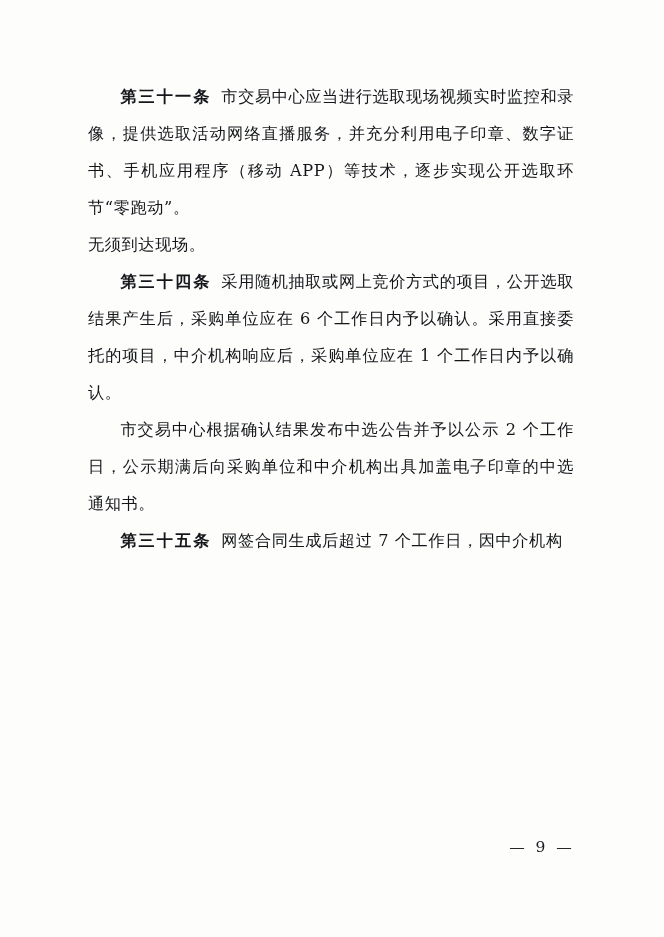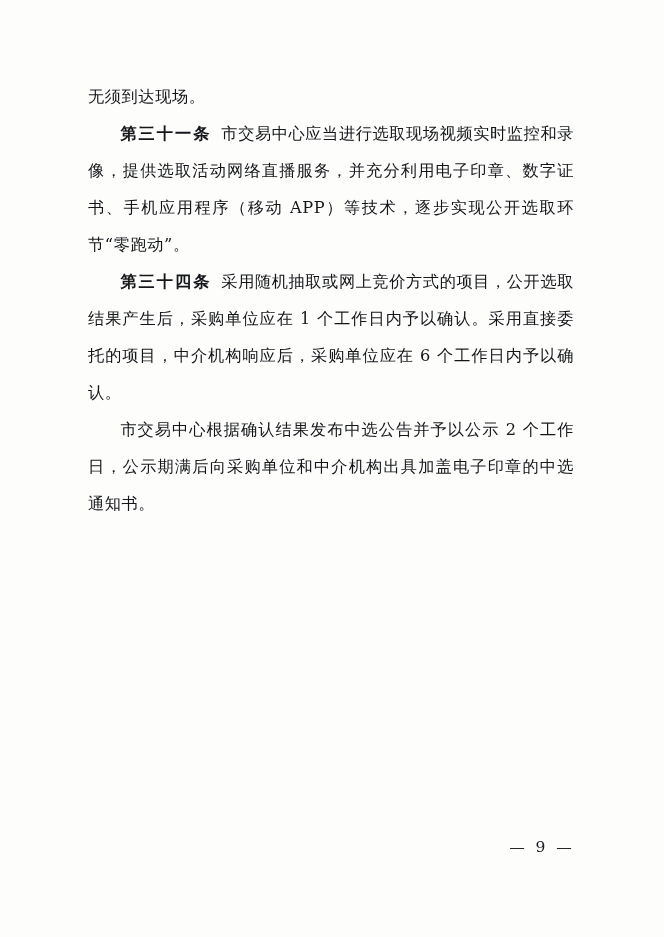--- a/index.html
+++ b/index.html
@@ -58,21 +58,22 @@
   .pagenum-inner {
     display: inline-block;
     padding-left: 420px;
   }
 </style>
 </head>
 <body>
 
 <div id="page">
   <div id="content">
+      <p class="para indent"><span class="heading-run">第三十一条</span><span>市交易中心应当进行选取现场视频实时监控和录像，提供选取活动网络直播服务，并充分利用电子印章、数字证书、手机应用程序（移动 APP）等技术，逐步实现公开选取环节“零跑动”。</span></p>
       <p class="para"><span>无须到达现场。</span></p>
-      <p class="para indent"><span class="heading-run">第三十一条</span><span>市交易中心应当进行选取现场视频实时监控和录像，提供选取活动网络直播服务，并充分利用电子印章、数字证书、手机应用程序（移动 APP）等技术，逐步实现公开选取环节“零跑动”。</span></p>
-      <p class="para indent"><span class="heading-run">第三十四条</span><span>采用随机抽取或网上竞价方式的项目，公开选取结果产生后，采购单位应在 1 个工作日内予以确认。采用直接委托的项目，中介机构响应后，采购单位应在 6 个工作日内予以确认。</span></p>
+      <p class="para indent"><span class="heading-run">第三十四条</span><span>采用随机抽取或网上竞价方式的项目，公开选取结果产生后，采购单位应在 6 个工作日内予以确认。采用直接委托的项目，中介机构响应后，采购单位应在 1 个工作日内予以确认。</span></p>
       <p class="para indent"><span>市交易中心根据确认结果发布中选公告并予以公示 2 个工作日，公示期满后向采购单位和中介机构出具加盖电子印章的中选通知书。</span></p>
+      <p class="para indent"><span class="heading-run">第三十五条</span><span>网签合同生成后超过 7 个工作日，因中介机构</span></p>
     </div>
   <div class="pagenum">
     <span class="pagenum-inner">— 9 —</span>
   </div>
 </div>
 
 </body></html>

